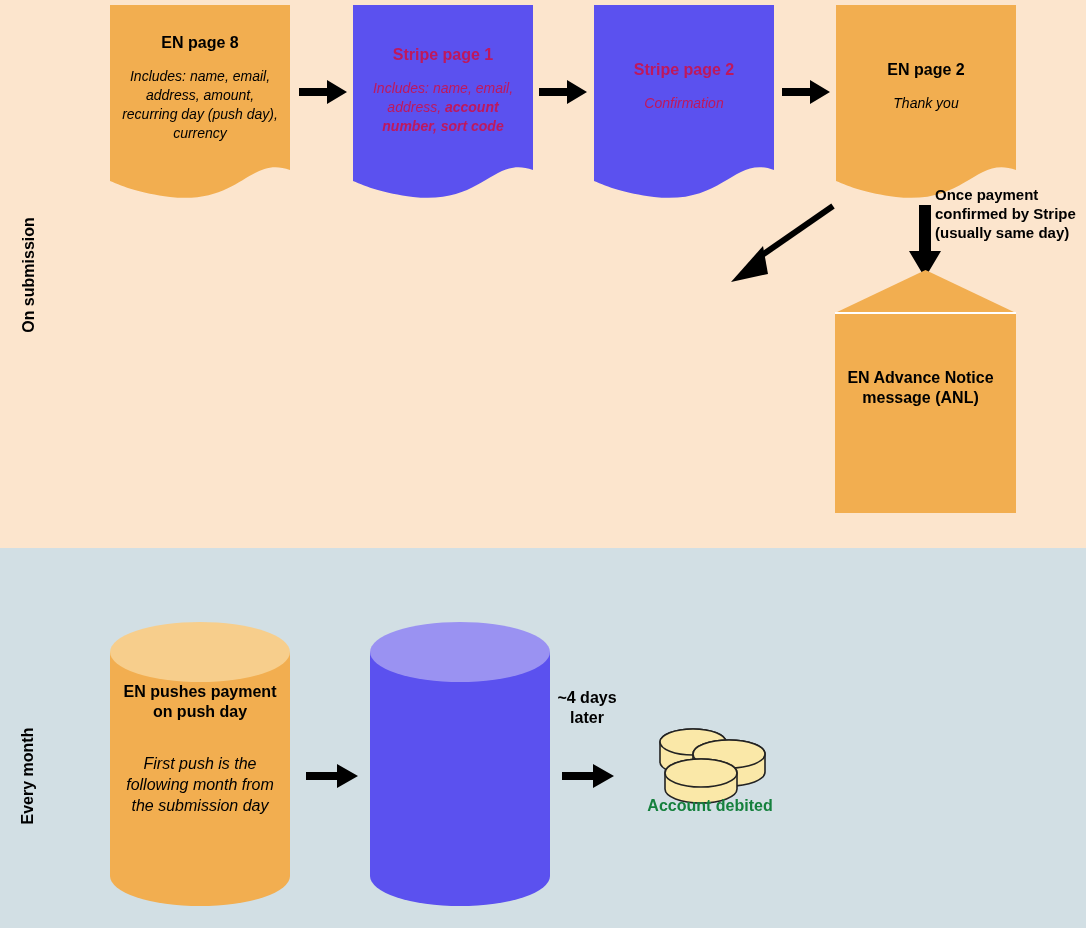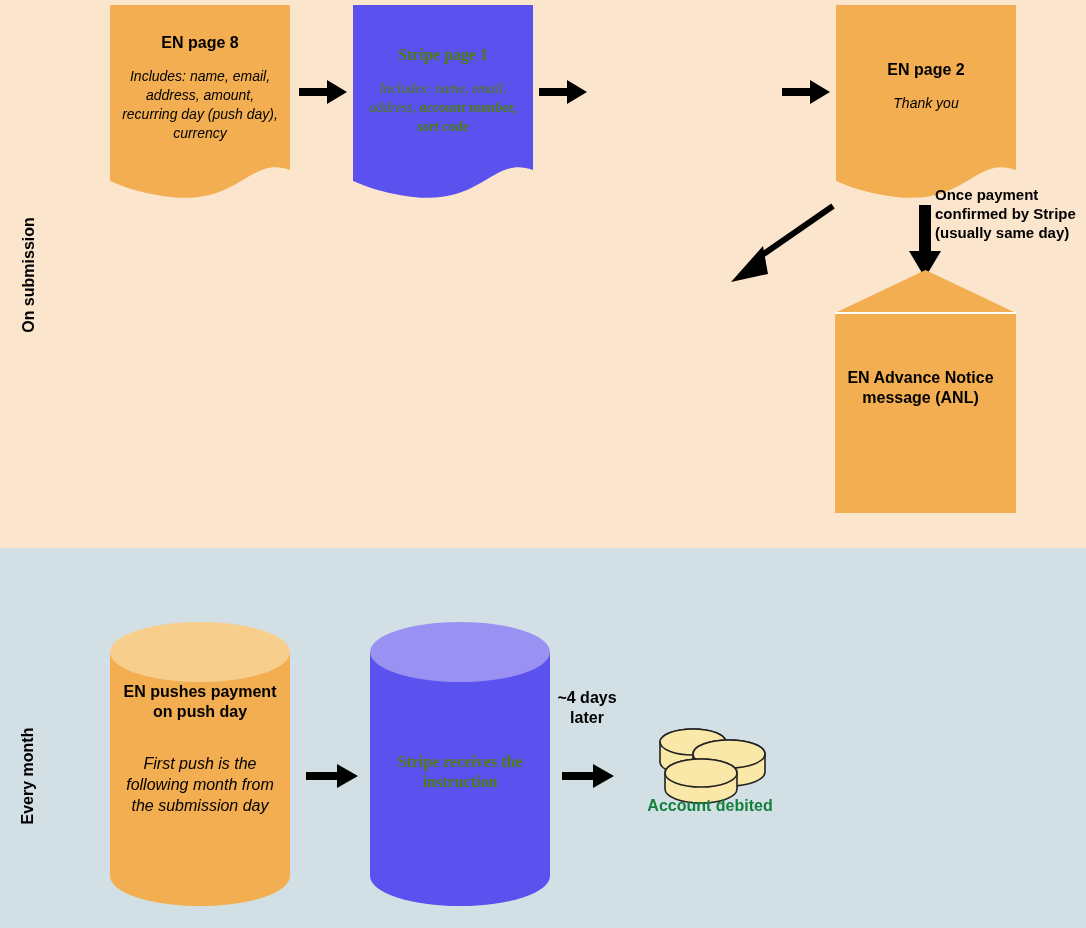--- a/index.html
+++ b/index.html
@@ -35,21 +35,21 @@
   .doc .doc-text{
     position:absolute;left:0;top:0;width:100%;
     text-align:center;
     box-sizing:border-box;
     padding:0 10px;
   }
   .doc-title{font-weight:bold;font-size:16px;line-height:20px;}
   .doc-sub{font-style:italic;font-size:14px;line-height:19px;margin-top:14px;}
   .doc-sub b{font-weight:bold;font-style:italic;}
   .dark-text{color:#000;}
-  .light-text{color:#4d7c0f;font-family:Liberation Serif, serif;}
+  .light-text{color:#be185d;}
 
   
   .arrow{position:absolute;}
   .arrow svg{display:block;}
 
   .note{
     position:absolute;
     font-weight:bold;
     font-size:15px;
     line-height:19px;
@@ -120,20 +120,29 @@
       </div>
     </div>
   </div>
 
   <div class="arrow" style="left:539px;top:79px;">
     <svg width="48" height="26" viewBox="0 0 48 26">
       <path d="M0,9 H28 V1 L48,13 L28,25 V17 H0 Z" fill="#000"></path>
     </svg>
   </div>
 
+  <div class="doc" style="left:594px;top:5px;width:180px;height:200px;">
+    <svg width="180" height="200" viewBox="0 0 180 200">
+      <path d="M0,0 H180 V165 C140,150 130,200 60,192 C30,188 14,182 0,176 Z" fill="#5B51EF"></path>
+    </svg>
+    <div class="doc-text" style="top:55px;">
+      <div class="doc-title light-text">Stripe page 2</div>
+      <div class="doc-sub light-text">Confirmation</div>
+    </div>
+  </div>
 
   <div class="arrow" style="left:782px;top:79px;">
     <svg width="48" height="26" viewBox="0 0 48 26">
       <path d="M0,9 H28 V1 L48,13 L28,25 V17 H0 Z" fill="#000"></path>
     </svg>
   </div>
 
   <div class="doc" style="left:836px;top:5px;width:180px;height:200px;">
     <svg width="180" height="200" viewBox="0 0 180 200">
       <path d="M0,0 H180 V165 C140,150 130,200 60,192 C30,188 14,182 0,176 Z" fill="#F2AE50"></path>
@@ -185,23 +194,20 @@
     <svg width="52" height="26" viewBox="0 0 52 26">
       <path d="M0,9 H31 V1 L52,13 L31,25 V17 H0 Z" fill="#000"></path>
     </svg>
   </div>
 
   <div class="cyl" style="left:370px;top:622px;width:180px;height:284px;">
     <svg width="180" height="284" viewBox="0 0 180 284">
       <path d="M0,30 V254 A90,30 0 0 0 180,254 V30 Z" fill="#5B51EF"></path>
       <ellipse cx="90" cy="30" rx="90" ry="30" fill="#9A92F2"></ellipse>
     </svg>
-    <div class="cyl-text" style="top:130px;">
-      <div class="cyl-title light-text">Stripe receives the instruction</div>
-    </div>
   </div>
 
   <div id="days-later-note">~4 days later</div>
 
   <div class="arrow" style="left:562px;top:763px;">
     <svg width="52" height="26" viewBox="0 0 52 26">
       <path d="M0,9 H31 V1 L52,13 L31,25 V17 H0 Z" fill="#000"></path>
     </svg>
   </div>
 

